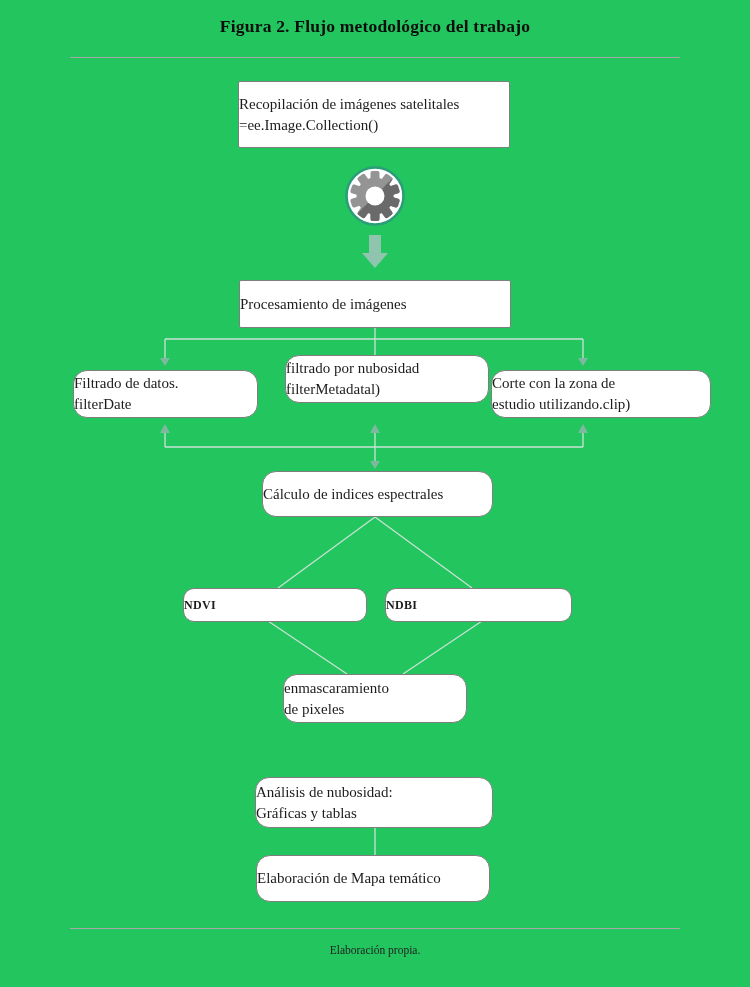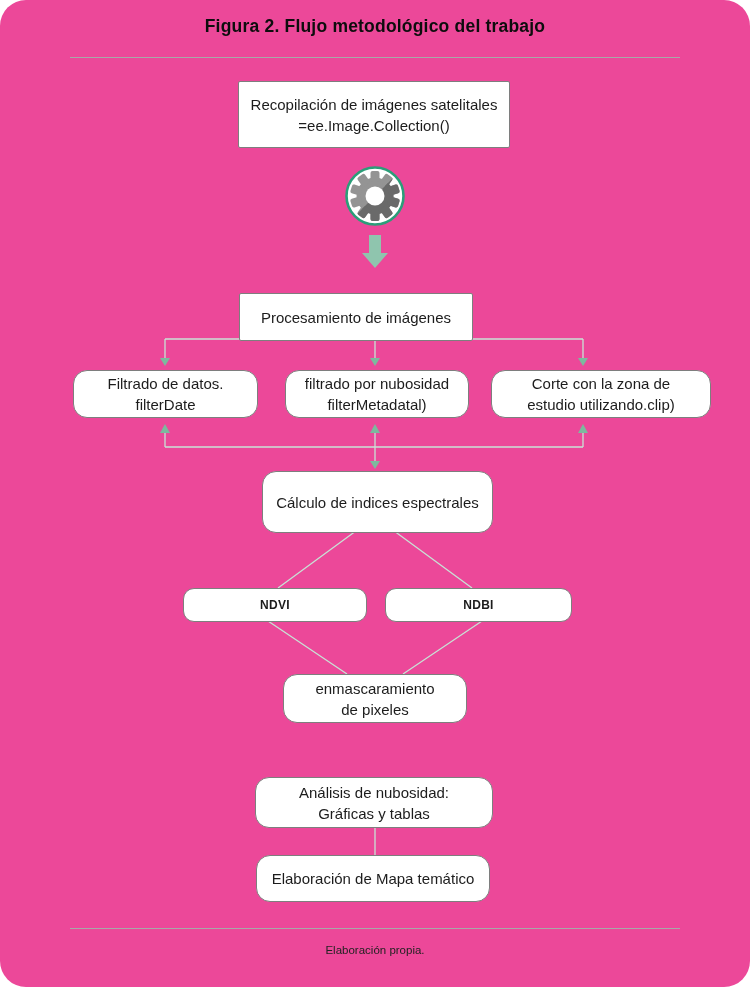--- a/index.html
+++ b/index.html
@@ -8,36 +8,36 @@
     --big-arrow:#8fc5ae;
     --gear-ring:#2b9e79;
     --gear-light:#949494;
     --gear-dark:#6a6a6a;
     --box-border:#7e7e7e;
     --text:#1c1c1c;
     --rule:#a8a8a8;
   }
   html,body{margin:0;padding:0;background:#fff;}
   .stage{
-    position:relative;width:750px;height:987px;background:#ec4899;overflow:hidden;
-    font-family:Liberation Sans, sans-serif;color:var(--text);border-radius:26px;
+    position:relative;width:750px;height:987px;background:#22c55e;overflow:hidden;
+    font-family:Liberation Serif, serif;color:var(--text);
   }
   .title{
     position:absolute;top:16px;left:0;width:100%;text-align:center;
     font-size:17.5px;font-weight:bold;letter-spacing:.2px;color:#0d0d0d;
   }
   .rule{position:absolute;left:70px;width:610px;height:1px;background:var(--rule);}
   .caption{
     position:absolute;top:944px;left:0;width:100%;text-align:center;
     font-size:11.5px;color:#222;
   }
   .node{
     position:absolute;box-sizing:border-box;background:#fff;
     border:1.3px solid var(--box-border);
-    display:flex;flex-direction:column;align-items:center;justify-content:center;
+    display:flex;flex-direction:column;align-items:flex-start;justify-content:center;
     text-align:center;font-size:15px;line-height:21px;color:var(--text);
     z-index:2;
   }
   .sharp{border-radius:2px;}
   .round{border-radius:14px;}
   .small-round{border-radius:11px;}
   .bold{font-weight:bold;font-size:12px;letter-spacing:.3px;}
   svg.links{position:absolute;left:0;top:0;z-index:1;pointer-events:none;}
   .cline{stroke:var(--connector-line);stroke-width:1.3;fill:none;}
   .ahead{fill:var(--arrowhead);}
@@ -110,40 +110,40 @@
     </g>
 
     <path class="cline" d="M375,828 V855"></path>
   </svg>
 
   <div class="node sharp" style="left:238px;top:81px;width:272px;height:67px">
     <div>Recopilación de imágenes satelitales</div>
     <div>=ee.Image.Collection()</div>
   </div>
 
-  <div class="node sharp" style="left:239px;top:293px;width:234px;height:48px">
+  <div class="node sharp" style="left:239px;top:280px;width:272px;height:48px">
     <div>Procesamiento de imágenes</div>
   </div>
 
   <div class="node round" style="left:73px;top:370px;width:185px;height:48px">
     <div>Filtrado de datos.</div>
     <div>filterDate</div>
   </div>
 
-  <div class="node round" style="left:285px;top:370px;width:184px;height:48px">
+  <div class="node round" style="left:285px;top:355px;width:204px;height:48px">
     <div>filtrado por nubosidad</div>
     <div>filterMetadatal)</div>
   </div>
 
   <div class="node round" style="left:491px;top:370px;width:220px;height:48px">
     <div>Corte con la zona de</div>
     <div>estudio utilizando.clip)</div>
   </div>
 
-  <div class="node round" style="left:262px;top:471px;width:231px;height:62px">
+  <div class="node round" style="left:262px;top:471px;width:231px;height:46px">
     <div>Cálculo de indices espectrales</div>
   </div>
 
   <div class="node small-round bold" style="left:183px;top:588px;width:184px;height:34px">
     <div>NDVI</div>
   </div>
 
   <div class="node small-round bold" style="left:385px;top:588px;width:187px;height:34px">
     <div>NDBI</div>
   </div>

